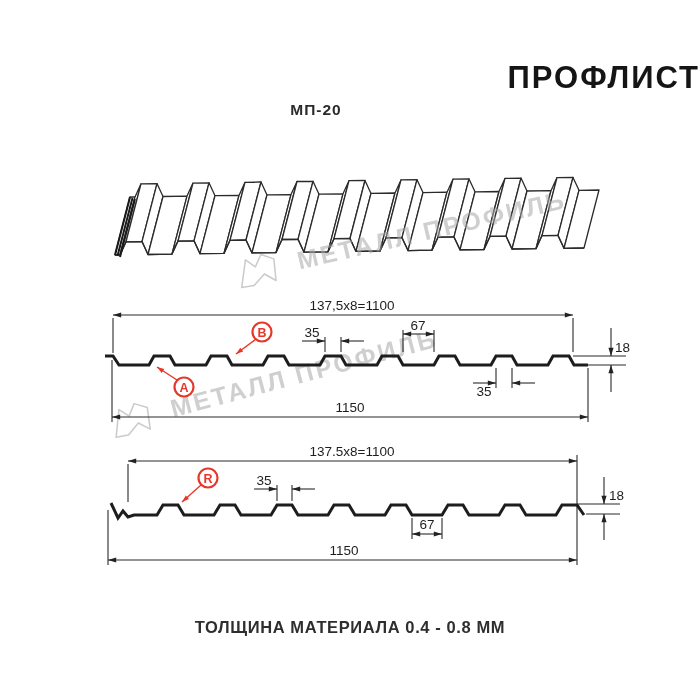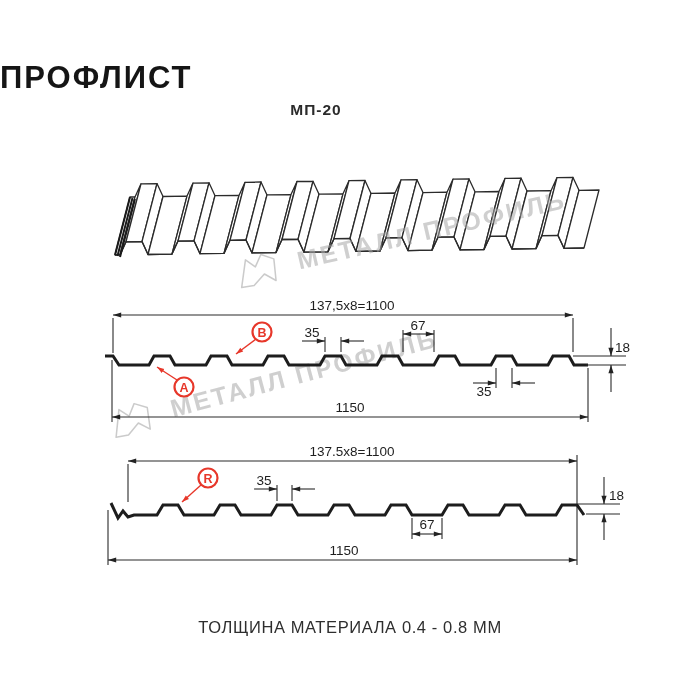--- a/index.html
+++ b/index.html
@@ -1,26 +1,26 @@
 <!DOCTYPE html>
 <html><head>
 <meta charset="utf-8">
 <style>
   html,body{margin:0;padding:0;background:#ffffff;}
   body{width:700px;height:700px;position:relative;overflow:hidden;
        font-family:"Liberation Sans", sans-serif;}
   .abs{position:absolute;}
   
-  .title{left:0;top:60px;width:700px;text-align:left;
+  .title{left:0;top:60px;width:700px;text-align:right;
          font-size:31px;font-weight:800;letter-spacing:2px;color:#151515;}
   .subtitle{left:0;top:101px;width:632px;text-align:center;
             font-size:15.5px;font-weight:600;letter-spacing:1px;color:#2b2b2b;}
   
   .footer{left:0;top:618px;width:700px;text-align:center;
-          font-size:16.5px;font-weight:400;letter-spacing:.6px;color:#2e2e2e;}
+          font-size:16.5px;font-weight:700;letter-spacing:.6px;color:#2e2e2e;}
   
   .iso-wrap{z-index:1;}
   .wm{z-index:2;display:flex;align-items:center;gap:9px;transform-origin:left center;
       pointer-events:none;}
   .wm .wm-text{font-weight:700;font-size:25px;letter-spacing:2.5px;
                color:rgba(168,168,168,.55);white-space:nowrap;}
   .sec{z-index:3;}
   .wm1{left:236px;top:258px;transform:rotate(-13deg);}
   .wm2{left:110px;top:408px;transform:rotate(-15deg);}
   

